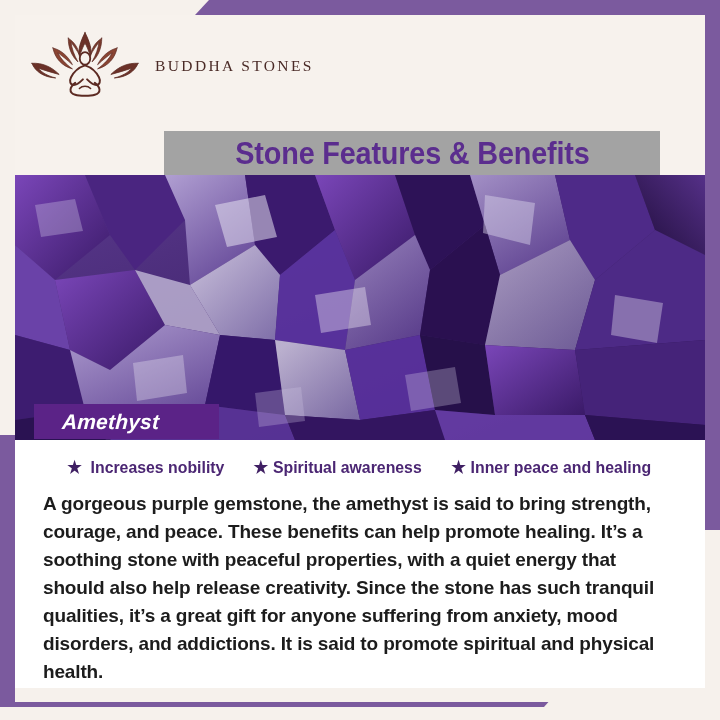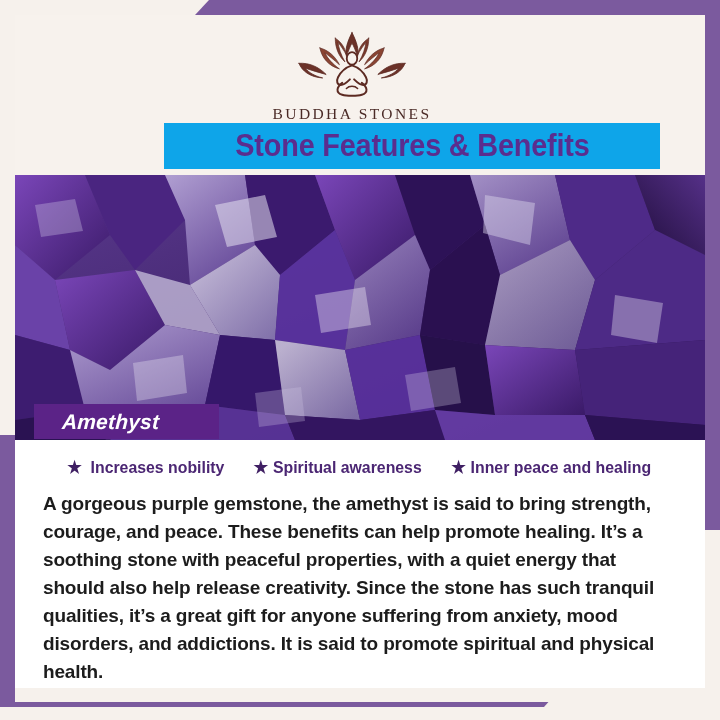--- a/index.html
+++ b/index.html
@@ -35,35 +35,35 @@
     clip-path: polygon(0 0, 100% 0, calc(100% - 16px) 100%, 0 100%);
   }
 
   
   .header {
     position:absolute; top:15px; left:15px; right:15px; height:160px;
     background:#f7f2ed;
   }
   .logo-wrap {
     position:absolute; top:12px; left:0; right:16px;
-    display:flex; flex-direction:column; align-items:center;
+    display:flex; align-items:center;
   }
   .logo-mark { width:140px; height:74px; display:block; }
   .logo-text {
     margin-top:4px;
     font-family:"Liberation Serif", serif;
     font-size:15.5px;
     letter-spacing:2.4px;
     color:#4a2a26;
     font-weight:400;
   }
 
   .title-plate {
-    position:absolute; left:149px; right:45px; top:108px; height:46px;
-    background:#0ea5e9;
+    position:absolute; left:149px; right:45px; top:116px; height:46px;
+    background:#a3a3a3;
     display:flex; align-items:center; justify-content:center;
   }
   .title-text {
     color:#5b2d8e;
     font-size:31px;
     font-weight:700;
     letter-spacing:-0.2px;
     transform:scaleX(0.93);
     transform-origin:center;
     white-space:nowrap;

